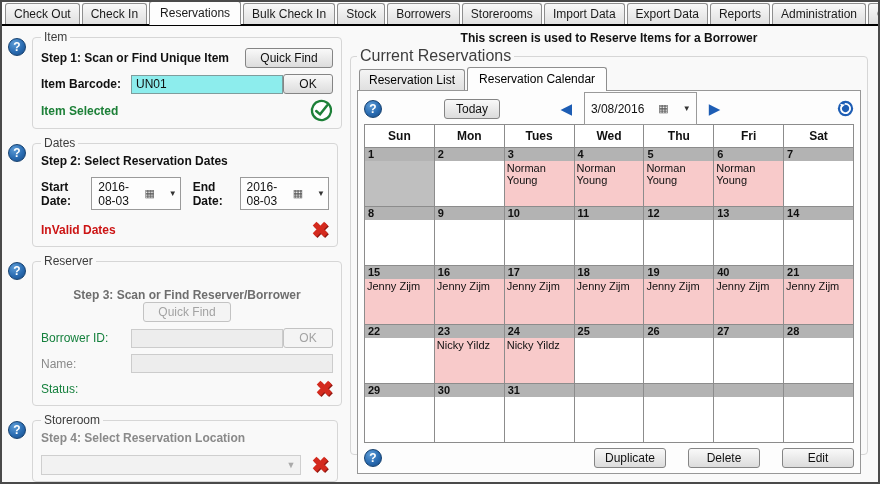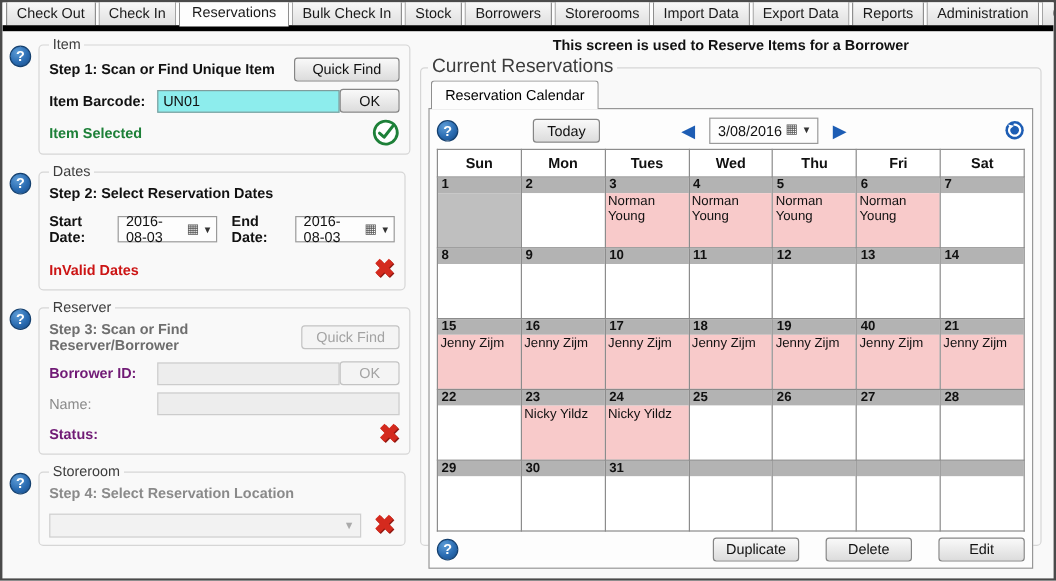--- a/index.html
+++ b/index.html
@@ -7,21 +7,21 @@
   body { font-family:"Liberation Sans", sans-serif; }
 
   .window {
     position:relative; width:880px; height:484px;
     border:2px solid #4a4a4a; background:#f9f9f9; overflow:hidden;
   }
 
   
   .tabbar {
     display:flex; align-items:flex-end; height:24px;
-    background:#fdfdfd; border-bottom:5px solid #000000;
+    background:#fdfdfd; border-bottom:2px solid #000000;
     padding:2px 0 0 3px; gap:2px;text-align:right;
   }
   .tab {
     font-size:12px; color:#1a1a1a; padding:3px 8px 3px 8px;
     background:linear-gradient(#f9f9f9,#e0e0e0);
     border:1px solid #8e8e8e; border-bottom:none;
     border-radius:3px 3px 0 0; white-space:nowrap; cursor:default;
   }
   .tab.active {
     background:#fdfdfd; position:relative; z-index:3;
@@ -44,42 +44,42 @@
     flex:1; margin-right:10px; border:1px solid #d6d6d6; border-radius:4px;
     padding:2px 8px 6px 8px; background:transparent;
   }
   fieldset.groupbox legend { font-size:12px; color:#3d3d3d; padding:0 3px; }
   .frow { display:flex; align-items:center; margin-top:6px; }
   .ftitle { font-size:12px; font-weight:bold; color:#111; }
   .ftitle.dim { color:#6e6e6e; }
   .lbl { font-size:12px; font-weight:bold; color:#111; }
   .lbl.plain { font-weight:normal; color:#444; }
   .lbl.dim { color:#8a8a8a; font-weight:normal; }
-  .lbl.dimbold { color:#701a75; font-weight:bold; }
+  .lbl.dimbold { color:#15803d; font-weight:normal; }
   .spacer { flex:1; }
 
   .btn {
     font-family:inherit; font-size:12px; color:#111;
     padding:2px 0; background:linear-gradient(#f9f9f9,#dcdcdc);
     border:1px solid #858585; border-radius:3px; cursor:pointer; text-align:center;
   }
   .btn.disabled { color:#a3a3a3; background:#f4f4f4; border-color:#c3c3c3; cursor:default; }
   .w-quick { width:88px; }
   .w-ok { width:50px; }
 
   .tbox {
     font-family:inherit; font-size:12px; height:19px; padding:1px 4px;
     border:1px solid #979797; background:#fff; color:#111;
   }
   .tbox.cyan { background:#8deded; border-color:#7f9d9d; }
   .tbox.ro { background:#f0f0f0; border-color:#c2c2c2; }
   .tbox.off { background:#ededed; border-color:#cccccc; }
 
   .datepick {
-    display:inline-flex; align-items:center; gap:3px; height:22px;
+    display:inline-flex; align-items:center; gap:14px; height:33px;
     border:1px solid #9a9a9a; background:#fdfdfd; font-size:12px;
     padding:0 3px 0 6px; cursor:pointer; color:#111;
   }
   .datepick .cal-glyph { font-size:11px; color:#555; line-height:1; }
   .datepick .dd { font-size:8px; color:#333; }
 
   .status-green { font-size:12px; font-weight:bold; color:#1d8038; }
   .status-red { font-size:12px; font-weight:bold; color:#cc1414; }
 
   .x-icon { color:#d42a1e; font-size:21px; font-weight:bold; line-height:1;
@@ -210,21 +210,21 @@
           </div>
         </fieldset>
       </div>
 
       <div class="step-row" style="margin-top:7px;">
         <div class="help-col">
             <div class="help-icon">?</div>
           </div>
         <fieldset class="groupbox">
           <legend>Reserver</legend>
-          <div class="frow" style="margin-top:2px;">
+          <div class="frow" style="margin-top:18px;flex-direction:column;">
             <span class="ftitle dim">Step 3: Scan or Find Reserver/Borrower</span>
             <span class="spacer"></span>
             <button class="btn disabled w-quick">Quick Find</button>
           </div>
           <div class="frow">
             <span class="lbl dimbold" style="width:90px;">Borrower ID:</span>
             <input class="tbox off" style="width: 152px;" disabled="" value="">
             <span class="spacer"></span>
             <button class="btn disabled w-ok">OK</button>
           </div>
@@ -261,20 +261,21 @@
 
     </div>
 
     <div class="right-panel">
       <div class="screen-note">This screen is used to Reserve Items for a Borrower</div>
 
       <fieldset class="res-group">
         <legend>Current Reservations</legend>
 
         <div class="res-tabs" id="res-tabbar">
+            <div class="res-tab">Reservation List</div>
             <div class="res-tab active">Reservation Calendar</div>
           </div>
 
         <div class="tabpage">
 
           <div class="cal-toolbar">
             <div class="help-icon">?</div>
             <span style="width:62px;"></span>
             <button class="btn" style="width:56px;">Today</button>
             <span class="spacer"></span>

